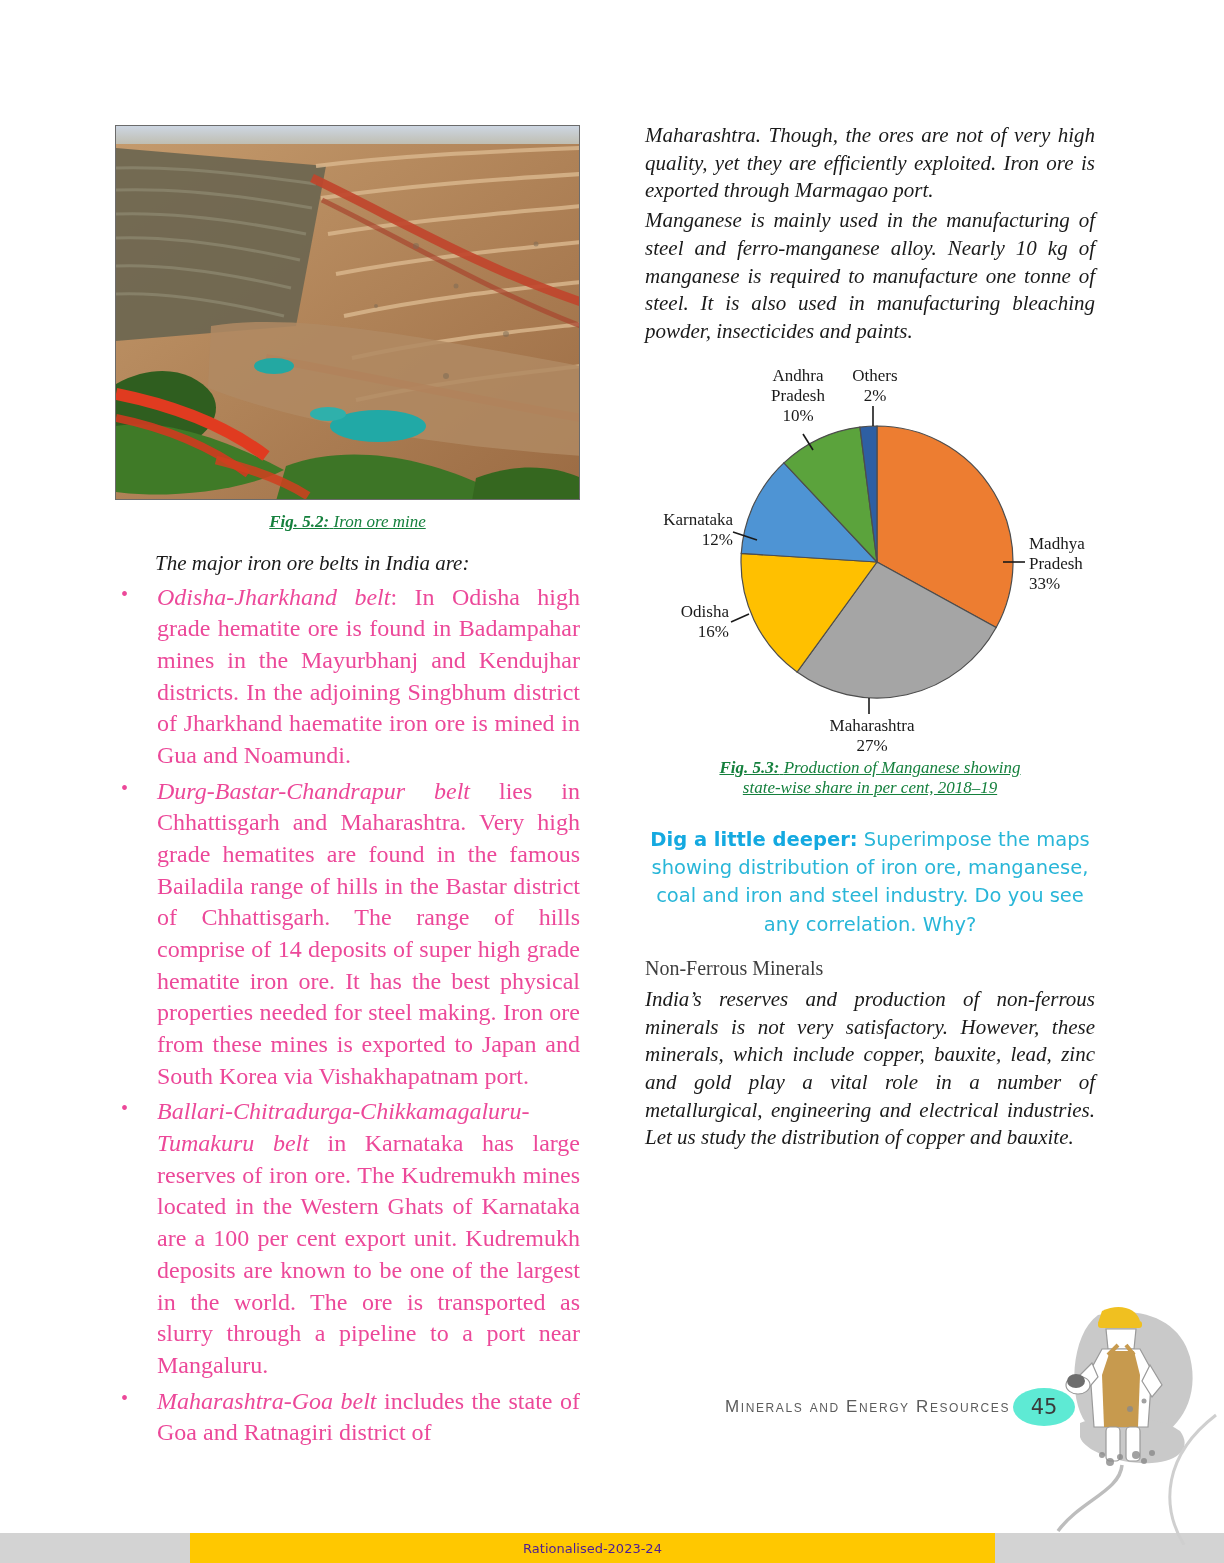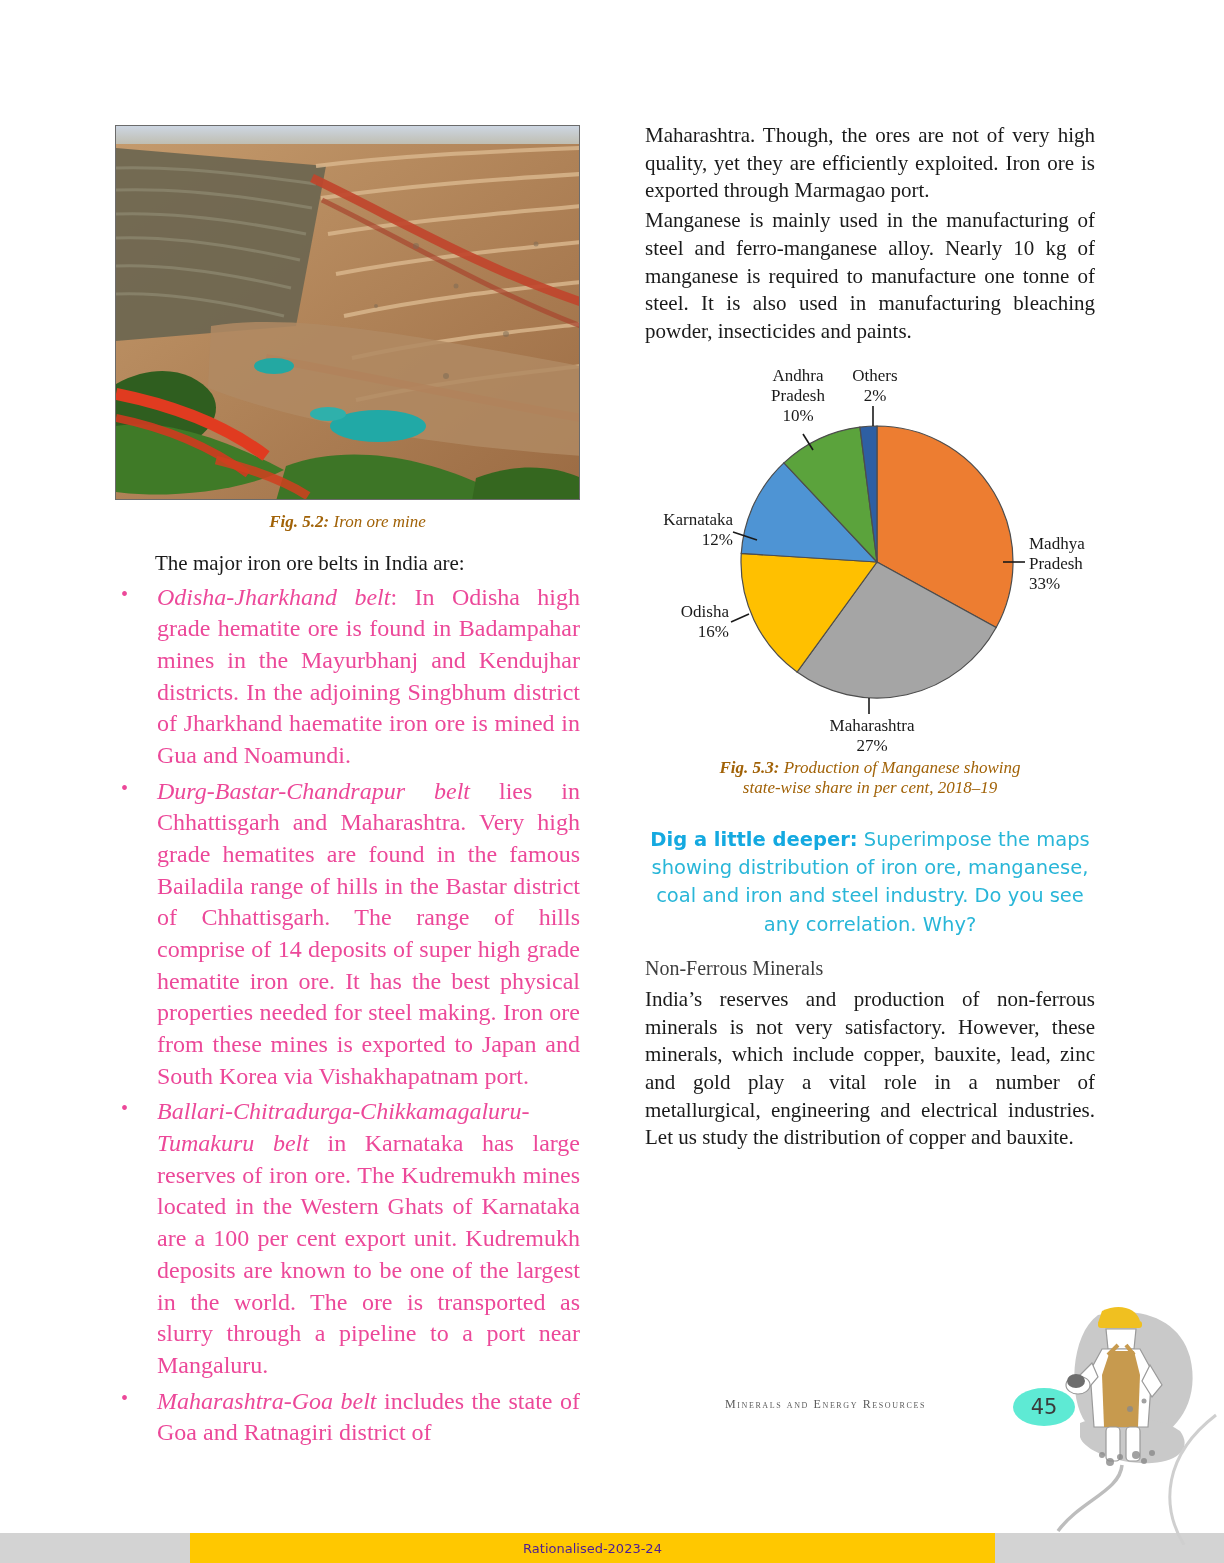--- a/index.html
+++ b/index.html
@@ -38,32 +38,34 @@
   .photo .ridge{
     position:absolute;left:0;top:4%;width:100%;height:5%;
     background:#4a5230;
     clip-path:polygon(0 60%,8% 40%,18% 55%,28% 30%,40% 48%,52% 25%,64% 45%,76% 20%,88% 40%,100% 25%,100% 100%,0 100%);
   }
 
   .caption{
     margin-top:12px;
     text-align:center;
     font-size:17px;
-    color:#a16207;
+    color:#15803d;
+    text-decoration:underline;
   }
   .caption b{font-style:italic;}
   .caption i{font-style:italic;}
 
   
   p.body{
     font-size:21px;
     line-height:1.32;
     text-align:justify;
     color:#1a1a1a;
     margin:0 0 2px 0;
+    font-style:italic;
   }
   p.lead{
     text-indent:40px;
     margin-top:18px;
   }
   ul.belts{
     list-style:none;
     margin:4px 0 0 0;padding:0;
   }
   ul.belts li{
@@ -123,25 +125,25 @@
     font-size:19.5px;
     line-height:1.45;
     padding:0 4px;
   }
   .dig b{color:#14a9e0;}
 
   
   .footer-title{
     position:absolute;
     left:725px;top:1397px;
-    font-size:12px;
+    font-size:17px;
     color:#5c5c5c;
     font-variant:small-caps;
     letter-spacing:1.6px;
-    font-family:Liberation Serif, serif;
+    font-family:Liberation Sans, sans-serif;
   }
   .pagebadge{
     position:absolute;
     left:1013px;top:1388px;
     width:62px;height:38px;
     background:#5eead4;
     border-radius:50%;
     display:flex;align-items:center;justify-content:center;
     font-size:21px;color:#3a3a3a;
     font-family:"DejaVu Sans",sans-serif;

